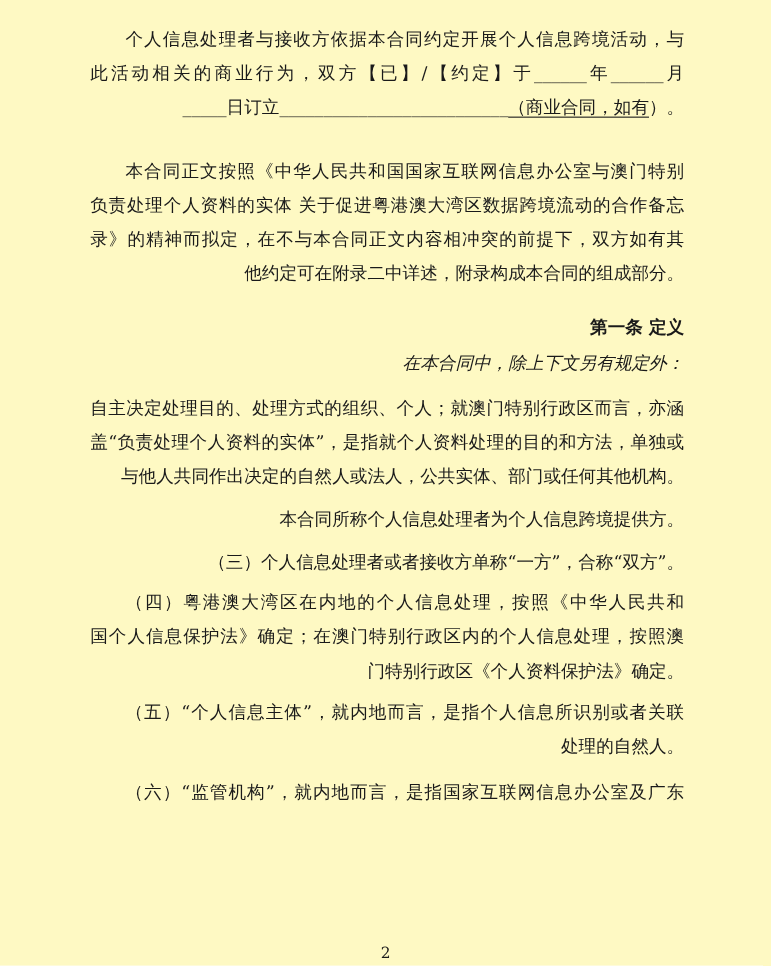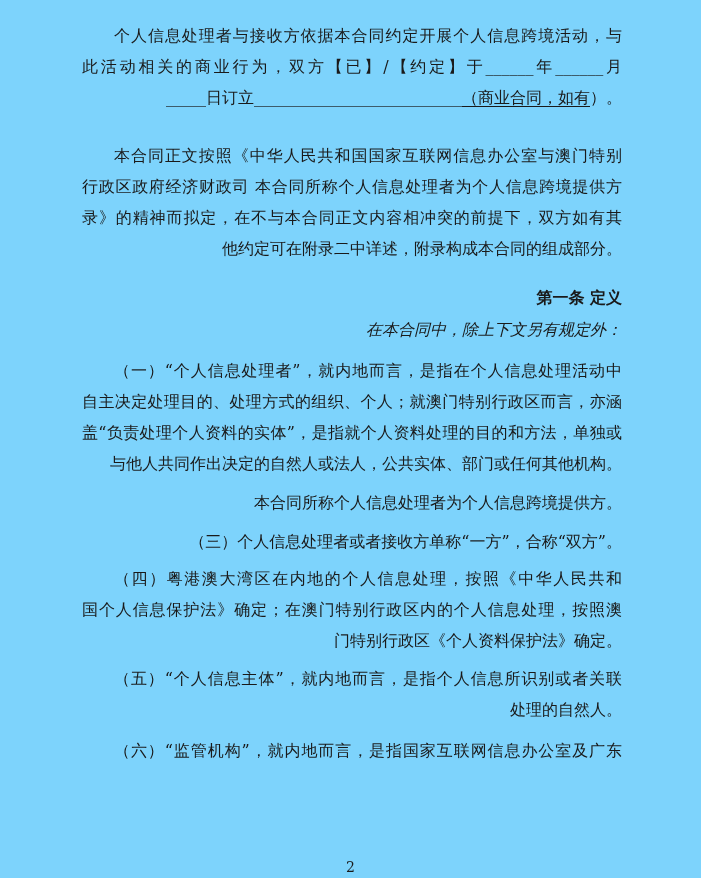--- a/index.html
+++ b/index.html
@@ -1,20 +1,20 @@
 <!DOCTYPE html>
 <html><head>
 <meta charset="utf-8">
 <style>
   html, body { margin: 0; padding: 0; background: #ffffff; }
   .page {
     position: relative;
     width: 701px;
     height: 878px;
-    background: #7dd3fc;
+    background: #fef9c3;
     color: #1a1a1a;
     font-family: "DejaVu Serif", "Liberation Serif", serif;
     overflow: hidden;
     box-sizing: border-box;
   }
   .content {
     padding: 20px 79px 0 82px;
   }
   .para { margin: 0; }
   .ln {
@@ -58,35 +58,34 @@
   <div class="content">
 
     <div class="para">
       <div class="ln j ind">个人信息处理者与接收方依据本合同约定开展个人信息跨境活动，与</div>
       <div class="ln j">此活动相关的商业行为，双方【已】/【约定】于______年______月</div>
       <div class="ln"><span>_____</span><span>日订立</span><span>__________________________</span><span class="u">（商业合同，如有</span><span>）。</span></div>
     </div>
 
     <div class="para mt17">
       <div class="ln j ind">本合同正文按照《中华人民共和国国家互联网信息办公室与澳门特别</div>
-      <div class="ln j">行政区政府经济财政司 本合同所称个人信息处理者为个人信息跨境提供方</div>
+      <div class="ln j">负责处理个人资料的实体 关于促进粤港澳大湾区数据跨境流动的合作备忘</div>
       <div class="ln j">录》的精神而拟定，在不与本合同正文内容相冲突的前提下，双方如有其</div>
       <div class="ln">他约定可在附录二中详述，附录构成本合同的组成部分。</div>
     </div>
 
     <div class="para mt14">
       <div class="ln ind heading">第一条 定义</div>
     </div>
 
     <div class="para mt1">
       <div class="ln ind">在本合同中，除上下文另有规定外：</div>
     </div>
 
     <div class="para mt10">
-      <div class="ln j ind">（一）“个人信息处理者”，就内地而言，是指在个人信息处理活动中</div>
       <div class="ln j">自主决定处理目的、处理方式的组织、个人；就澳门特别行政区而言，亦涵</div>
       <div class="ln j">盖“负责处理个人资料的实体”，是指就个人资料处理的目的和方法，单独或</div>
       <div class="ln">与他人共同作出决定的自然人或法人，公共实体、部门或任何其他机构。</div>
     </div>
 
     <div class="para mt8">
       <div class="ln ind">本合同所称个人信息处理者为个人信息跨境提供方。</div>
     </div>
 
 

